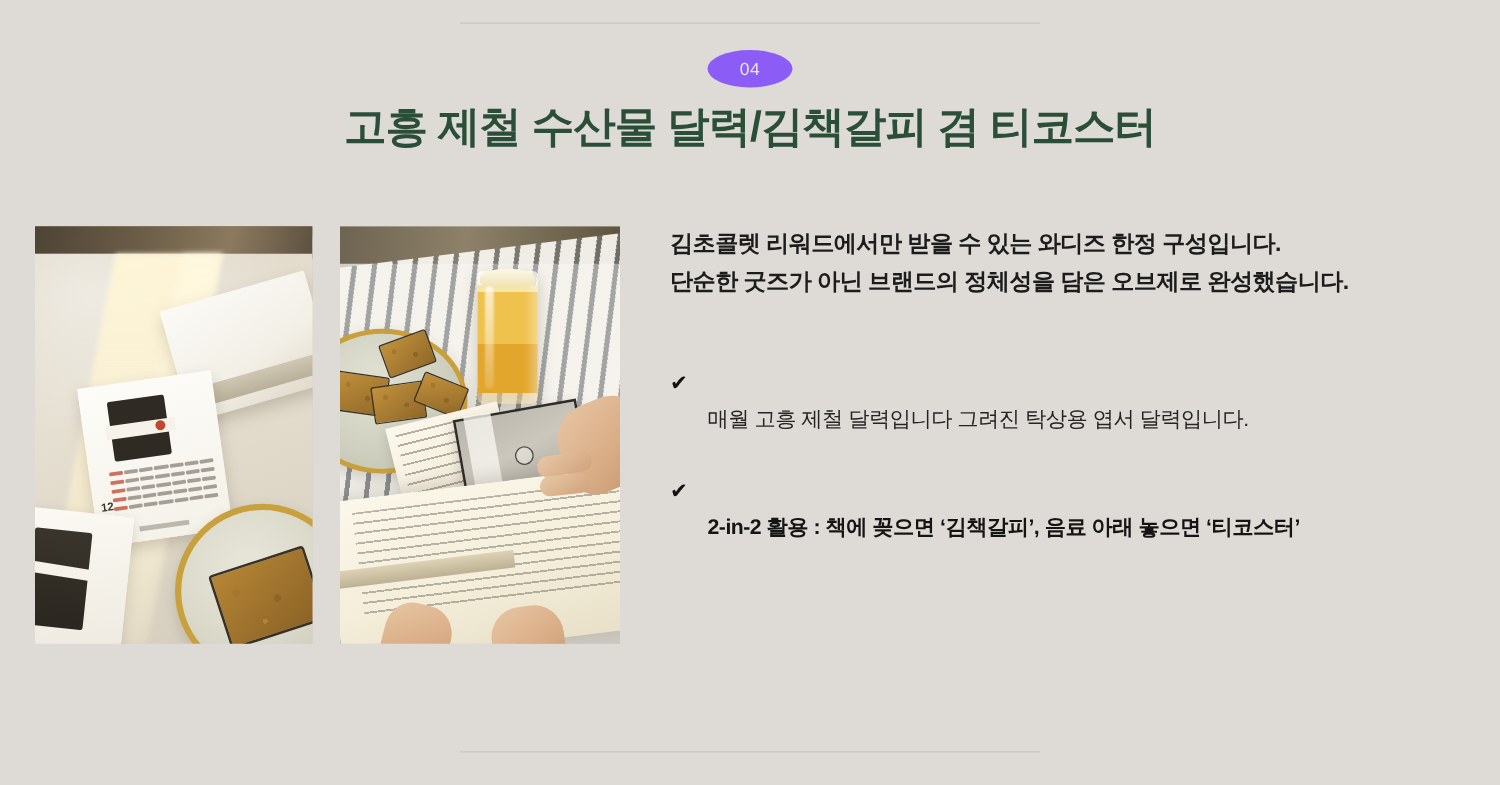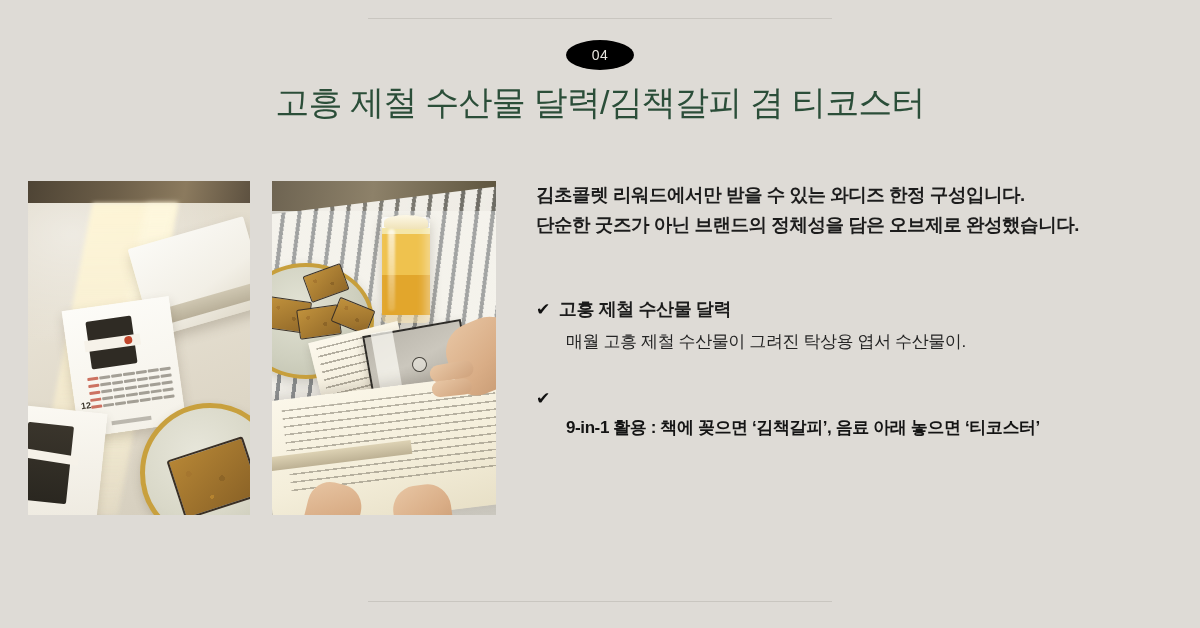--- a/index.html
+++ b/index.html
@@ -41,31 +41,31 @@
     top: 40px;
     text-align: center;
   }
   .badge {
     display: inline-flex;
     align-items: center;
     justify-content: center;
     width: 68px;
     height: 30px;
     border-radius: 50%;
-    background: #000000;
+    background: #8b5cf6;
     color: #e9e6e0;
     font-size: 14px;
     font-weight: 400;
     letter-spacing: 0.5px;
     line-height: 1;
   }
   .title {
     margin: 12px 0 0 0;
     font-size: 34px;
-    font-weight: 400;
+    font-weight: 700;
     color: #2b4e39;
     letter-spacing: -0.8px;
     line-height: 1.2;
     white-space: nowrap;
   }
 
   
   .photos {
     position: absolute;
     left: 28px;
@@ -501,28 +501,27 @@
     <p class="lead">
       <span>김초콜렛 리워드에서만 받을 수 있는 와디즈 한정 구성입니다.</span>
       <span>단순한 굿즈가 아닌 브랜드의 정체성을 담은 오브제로 완성했습니다.</span>
     </p>
 
     <div class="bullets">
 
       <div class="bullet">
         <div class="bullet-head">
           <span class="check">✔</span>
-          <span>고흥 제철 수산물 달력</span>
         </div>
-        <div class="bullet-sub regular">매월 고흥 제철 수산물이 그려진 탁상용 엽서 수산물이.</div>
+        <div class="bullet-sub regular">매월 고흥 제철 달력입니다 그려진 탁상용 엽서 달력입니다.</div>
       </div>
 
       <div class="bullet">
         <div class="bullet-head">
           <span class="check">✔</span>
         </div>
-        <div class="bullet-sub bold">9-in-1 활용 : 책에 꽂으면 ‘김책갈피’, 음료 아래 놓으면 ‘티코스터’</div>
+        <div class="bullet-sub bold">2-in-2 활용 : 책에 꽂으면 ‘김책갈피’, 음료 아래 놓으면 ‘티코스터’</div>
       </div>
 
     </div>
   </div>
 
 </div>
 
 </body></html>

